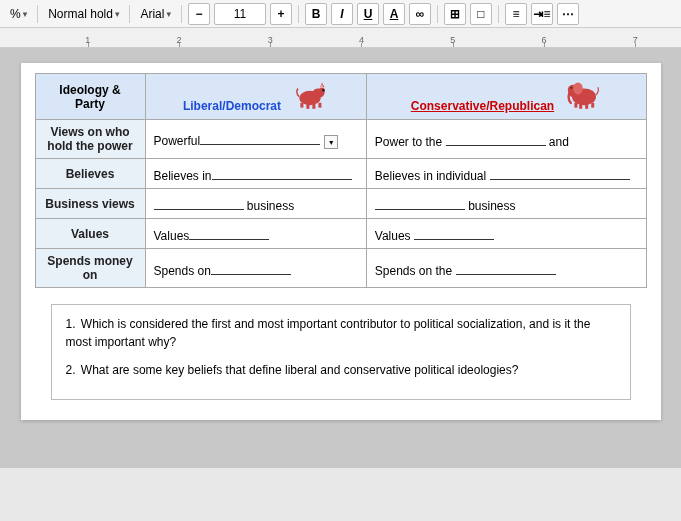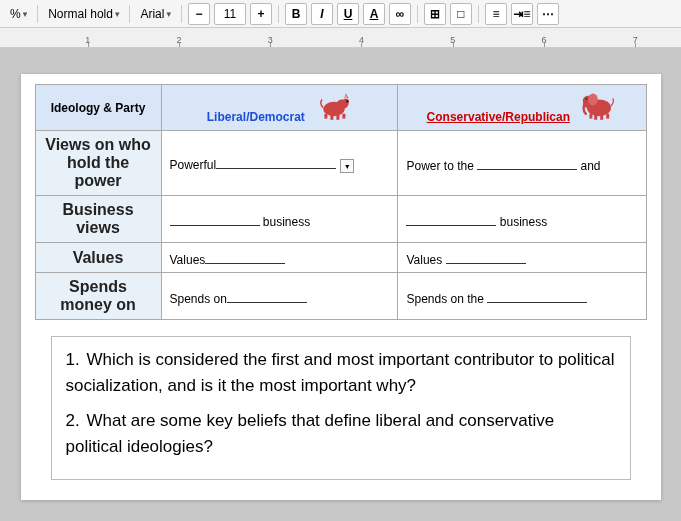--- a/index.html
+++ b/index.html
@@ -47,21 +47,21 @@
       background: #fff;
       border-radius: 2px;
       cursor: pointer;
       font-size: 12px;
       font-weight: bold;
     }
     .font-size-box {
       display: inline-flex;
       align-items: center;
       justify-content: center;
-      width: 32px;
+      width: 52px;
       height: 22px;
       border: 1px solid #bbb;
       background: #fff;
       border-radius: 2px;
       font-size: 12px;
     }
     .dropdown-arrow {
       font-size: 9px;
       color: #555;
     }
@@ -102,21 +102,21 @@
     .doc-area {
       background: #c8c8c8;
       padding: 10px 20px;
       min-height: 420px;
     }
 
     
     .page {
       background: white;
       width: 640px;
-      margin: 16px auto;
+      margin: 5px auto;
       padding: 10px 14px 20px 14px;
       box-shadow: 0 1px 4px rgba(0,0,0,0.2);
     }
 
     
     .comparison-table {
       width: 100%;
       border-collapse: collapse;
       border: 1.5px solid #999;
       font-size: 12px;
@@ -124,23 +124,23 @@
     }
     .comparison-table th,
     .comparison-table td {
       border: 1px solid #aaa;
       padding: 5px 8px;
       vertical-align: middle;
     }
     .comparison-table .row-label {
       background: #e8f0f8;
       font-weight: 600;
-      font-size: 16px;
+      font-size: 12px;
       text-align: center;
-      width: 126px;
+      width: 110px;
       color: #222;
     }
     .comparison-table .header-row th {
       background: #d9e6f7;
       font-weight: bold;
       font-size: 12px;
       padding: 6px 8px;
     }
     .header-lib {
       color: #1d4ed8;
@@ -177,21 +177,21 @@
       margin-left: 8px;
     }
 
     
     .questions-box {
       background: white;
       border: 1px solid #bbb;
       padding: 10px 14px;
       width: 580px;
       margin: 0 auto;
-      font-size: 17px;
+      font-size: 12px;
     }
     .question-item {
       margin-bottom: 10px;
       line-height: 1.5;
     }
     .question-number {
       font-weight: normal;
       margin-right: 2px;
     }
 
@@ -300,20 +300,25 @@
           </th>
         </tr>
       </thead>
       <tbody id="table-body">
       <tr>
             <td class="row-label">Views on who hold the power</td>
             <td style="min-height: 40px; vertical-align: middle;"><span>Powerful</span><span class="underline-field" style="min-width:120px"></span><span class="dropdown-indicator">▾</span></td>
             <td style="min-height: 40px; vertical-align: middle;"><span>Power to the </span><span class="underline-field" style="min-width:100px"></span><span> and</span></td>
           </tr>
           <tr>
+            <td class="row-label">Believes</td>
+            <td style="min-height: 40px; vertical-align: middle;"><span>Believes in</span><span class="underline-field" style="min-width:140px"></span></td>
+            <td style="min-height: 40px; vertical-align: middle;"><span>Believes in individual </span><span class="underline-field" style="min-width:140px"></span></td>
+          </tr>
+          <tr>
             <td class="row-label">Business views</td>
             <td style="min-height: 40px; vertical-align: middle;"><span class="underline-field" style="min-width:90px"></span><span> business</span></td>
             <td style="min-height: 40px; vertical-align: middle;"><span class="underline-field" style="min-width:90px"></span><span> business</span></td>
           </tr>
           <tr>
             <td class="row-label">Values</td>
             <td style="min-height: 40px; vertical-align: middle;"><span>Values</span><span class="underline-field" style="min-width:80px"></span></td>
             <td style="min-height: 40px; vertical-align: middle;"><span>Values </span><span class="underline-field" style="min-width:80px"></span></td>
           </tr>
           <tr>

